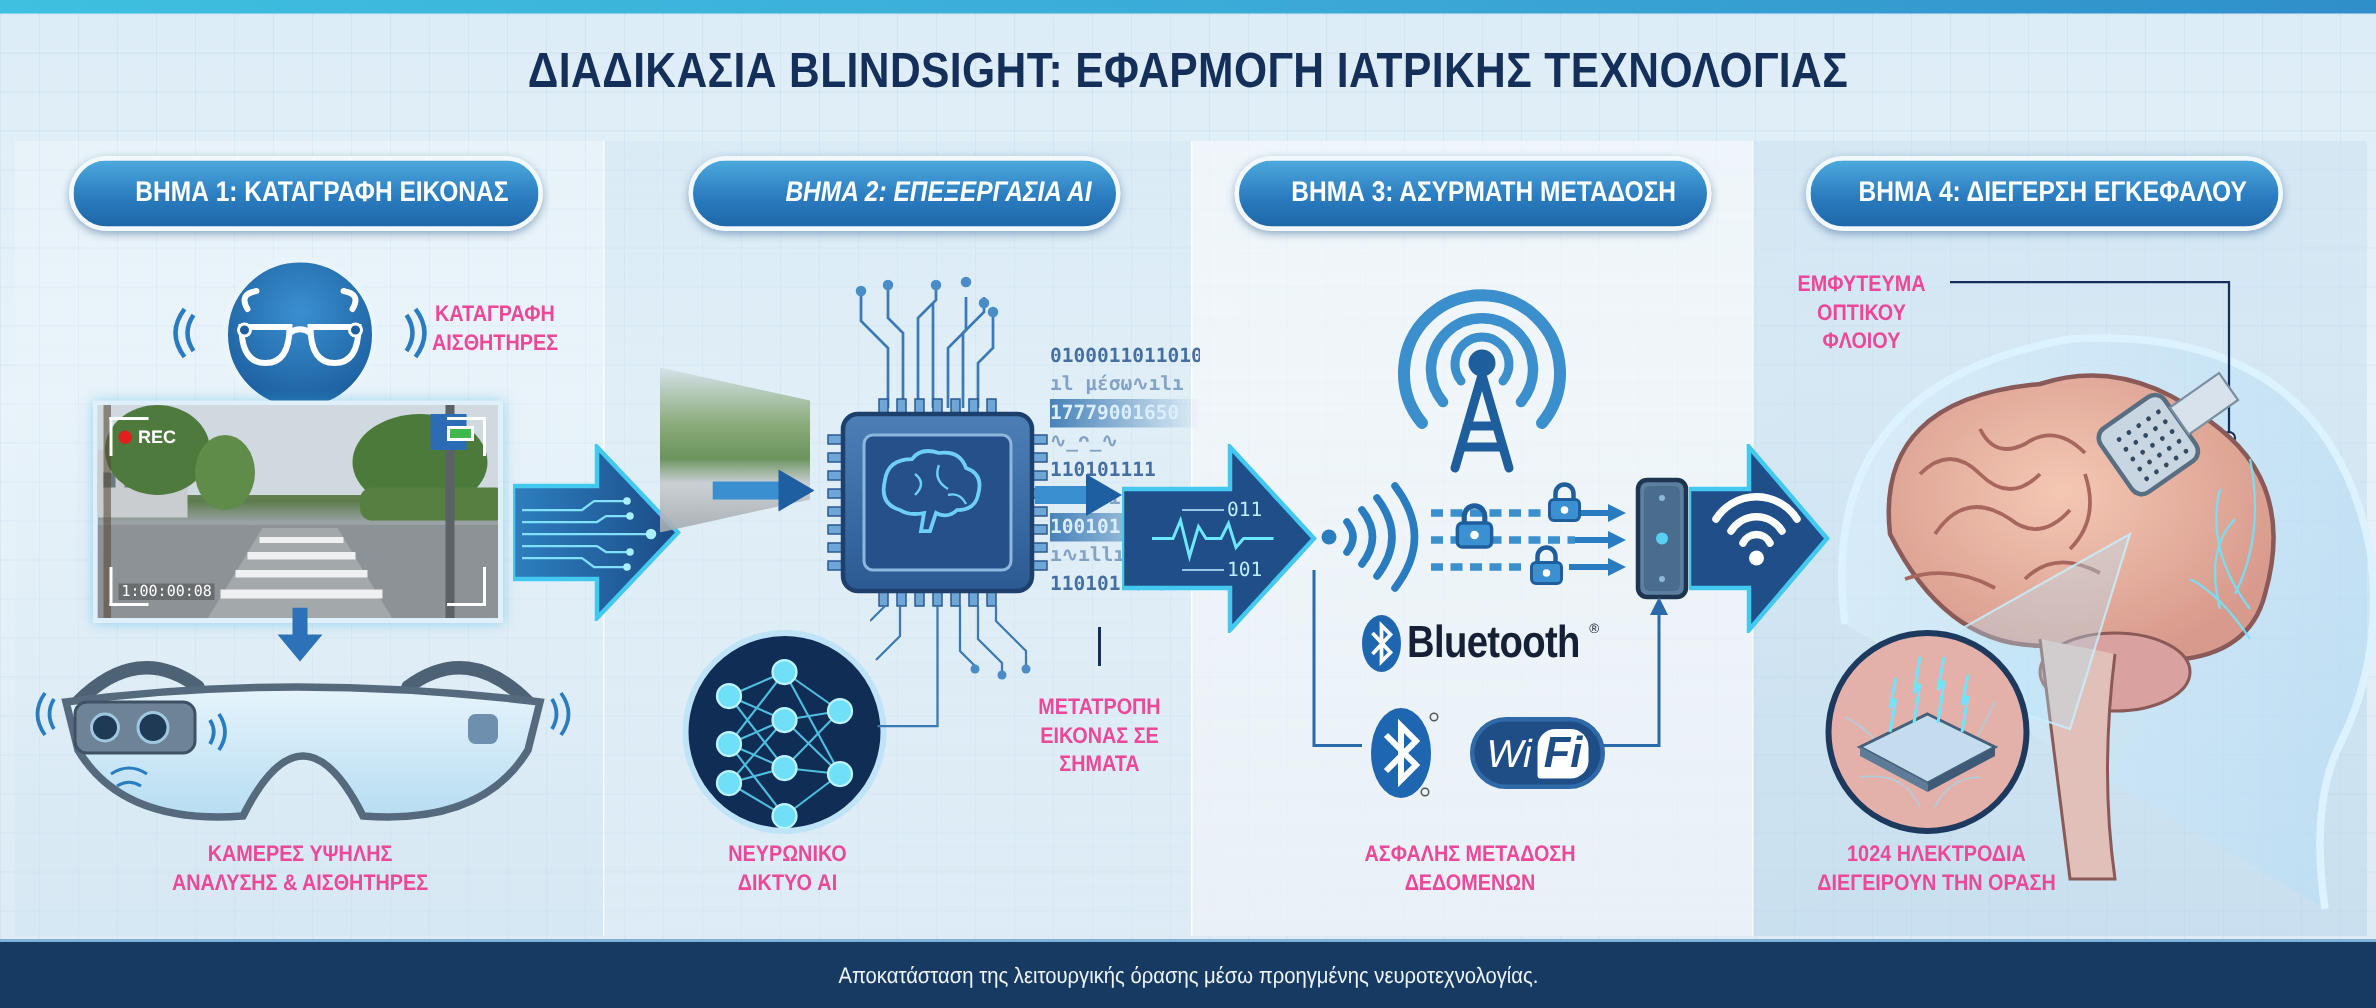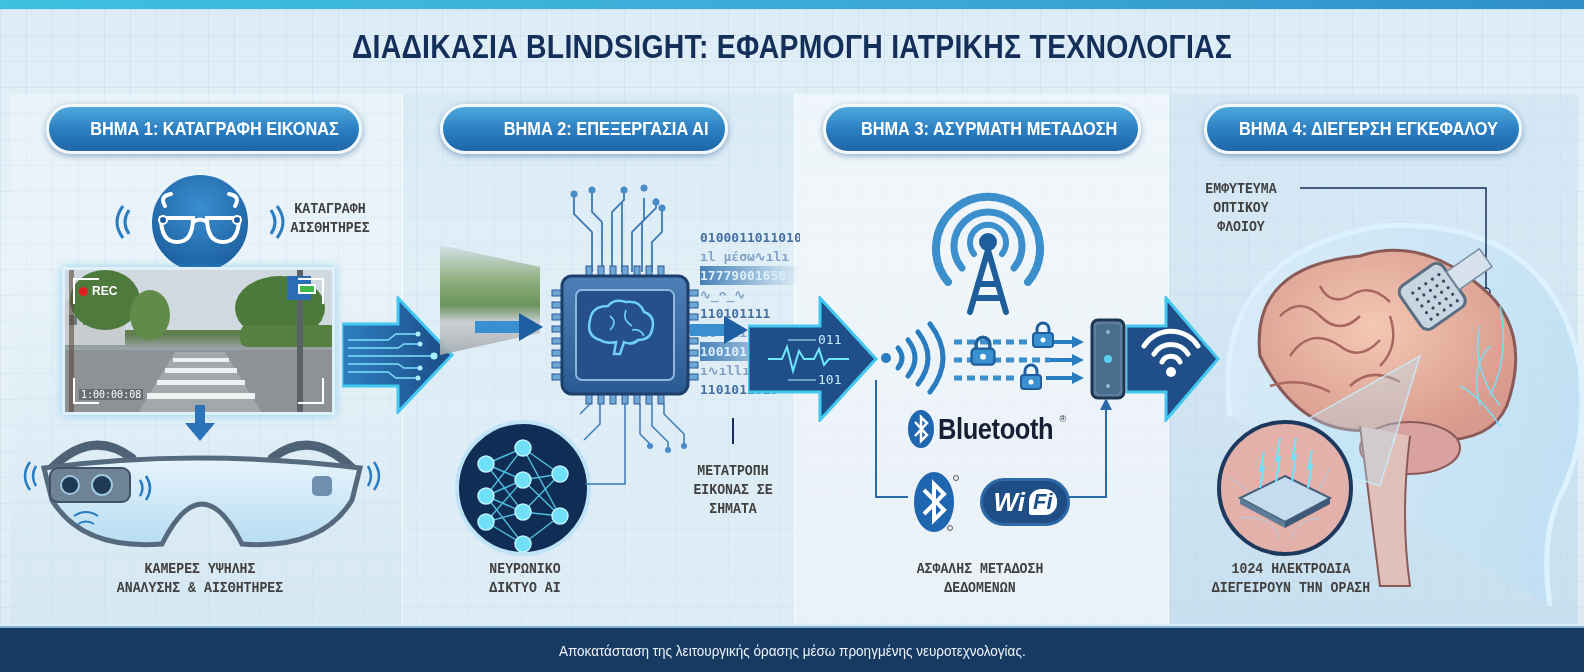--- a/index.html
+++ b/index.html
@@ -27,22 +27,22 @@
   .panel.p3 { left: 794px; width: 374px; background: linear-gradient(180deg, rgba(245,249,252,0.7), rgba(236,243,248,0.8)); border-left: 1px solid rgba(255,255,255,0.8); }
   .panel.p4 { left: 1168px; width: 410px; background: linear-gradient(180deg, rgba(200,224,240,0.5), rgba(180,212,234,0.5)); border-left: 1px solid rgba(255,255,255,0.8); }
 
   .step-pill { position: absolute; top: 104px; height: 50px; border-radius: 26px;
     background: linear-gradient(180deg, #4da9dc 0%, #2a7cc0 55%, #1f67a8 100%);
     border: 3px solid #f2f8fc; box-shadow: 0 2px 6px rgba(30,80,130,0.45);
     color: #fff; font-weight: 700; font-size: 19px; display: flex; align-items: center; justify-content: flex-end;
     white-space: nowrap; }
   .step-pill span { display: inline-block; transform: scaleX(0.86); }
 
-  .label { position: absolute; text-align: center; font-size: 15px; font-weight: 700; color: #404040; line-height: 19px;
-    white-space: nowrap; font-family: Liberation Mono, monospace; }
+  .label { position: absolute; text-align: center; font-size: 15px; font-weight: 700; color: #ec4899; line-height: 19px;
+    white-space: nowrap; }
   .label span { display: block; transform: scaleX(0.88); }
 
   .big-arrow { position: absolute; }
 
   .footer { position: absolute; left: 0; bottom: 0; width: 1584px; height: 46px;
     background: #173a63; border-top: 2px solid #7fb2d8; color: #eef4fa; font-size: 15px;
     display: flex; align-items: center; justify-content: center; }
   .footer span { transform: scaleX(0.9); display: inline-block; }
 
   .mono { font-family: "DejaVu Sans Mono", monospace; }
@@ -56,21 +56,21 @@
 <h1 class="title">ΔΙΑΔΙΚΑΣΙΑ BLINDSIGHT: ΕΦΑΡΜΟΓΗ ΙΑΤΡΙΚΗΣ ΤΕΧΝΟΛΟΓΙΑΣ</h1>
 
 <div class="panel p1"></div>
 <div class="panel p2"></div>
 <div class="panel p3"></div>
 <div class="panel p4"></div>
 
 <div class="step-pill" style="left:46px;width:316px;">
     <span>ΒΗΜΑ 1: ΚΑΤΑΓΡΑΦΗ ΕΙΚΟΝΑΣ</span>
   </div>
-<div class="step-pill" style="left:440px;width:288px;">
+<div class="step-pill" style="left:459px;width:288px;font-style:italic;">
     <span>ΒΗΜΑ 2: ΕΠΕΞΕΡΓΑΣΙΑ ΑΙ</span>
   </div>
 <div class="step-pill" style="left:823px;width:318px;">
     <span>ΒΗΜΑ 3: ΑΣΥΡΜΑΤΗ ΜΕΤΑΔΟΣΗ</span>
   </div>
 <div class="step-pill" style="left:1204px;width:318px;">
     <span>ΒΗΜΑ 4: ΔΙΕΓΕΡΣΗ ΕΓΚΕΦΑΛΟΥ</span>
   </div>
 
 <svg style="position:absolute;left:115px;top:168px;" width="170" height="110" viewBox="0 0 170 110">
@@ -419,22 +419,22 @@
 </div>
 
 <svg style="position:absolute;left:912px;top:470px;" width="48" height="64" viewBox="0 0 48 64">
   <ellipse cx="22" cy="32" rx="20" ry="30" fill="#1f66b0"></ellipse>
   <path d="M12 20 L32 40 L22 50 V14 L32 24 L12 44" stroke="#fff" stroke-width="4" fill="none"></path>
   <circle cx="44" cy="8" r="2.5" fill="none" stroke="#555" stroke-width="1"></circle>
     <circle cx="38" cy="58" r="2.5" fill="none" stroke="#555" stroke-width="1"></circle>
 </svg>
 
 <div style="position:absolute;left:980px;top:478px;width:90px;height:48px;border-radius:24px;background:#1f4d86;border:3px solid #2f6aa8;display:flex;align-items:center;justify-content:center;gap:4px;">
-  <span style="color:#fff;font-weight:700;font-size:26px;font-style:italic;">Wi</span>
-  <span style="background:#fff;color:#1f4d86;font-weight:700;font-size:22px;font-style:italic;padding:0 4px;border-radius:12px 12px 12px 2px;">Fi</span>
+  <span style="color:#fff;font-weight:400;font-size:26px;font-style:italic;">Wi</span>
+  <span style="background:#fff;color:#1f4d86;font-weight:700;font-size:29px;font-style:italic;padding:0 4px;border-radius:12px 12px 12px 2px;">Fi</span>
 </div>
 
 <div class="label" style="left:880px;top:560px;width:200px;">
   <span>ΑΣΦΑΛΗΣ ΜΕΤΑΔΟΣΗ</span>
     <span>ΔΕΔΟΜΕΝΩΝ</span>
 </div>
 
 <svg class="big-arrow" style="left:1126px;top:296px;" width="96" height="126" viewBox="0 0 96 126">
   <polygon points="0,30 40,30 40,2 92,63 40,124 40,96 0,96" fill="#1f4e88" stroke="#43c8f0" stroke-width="3"></polygon>
   <g fill="none" stroke="#fff" stroke-width="5" stroke-linecap="round">

